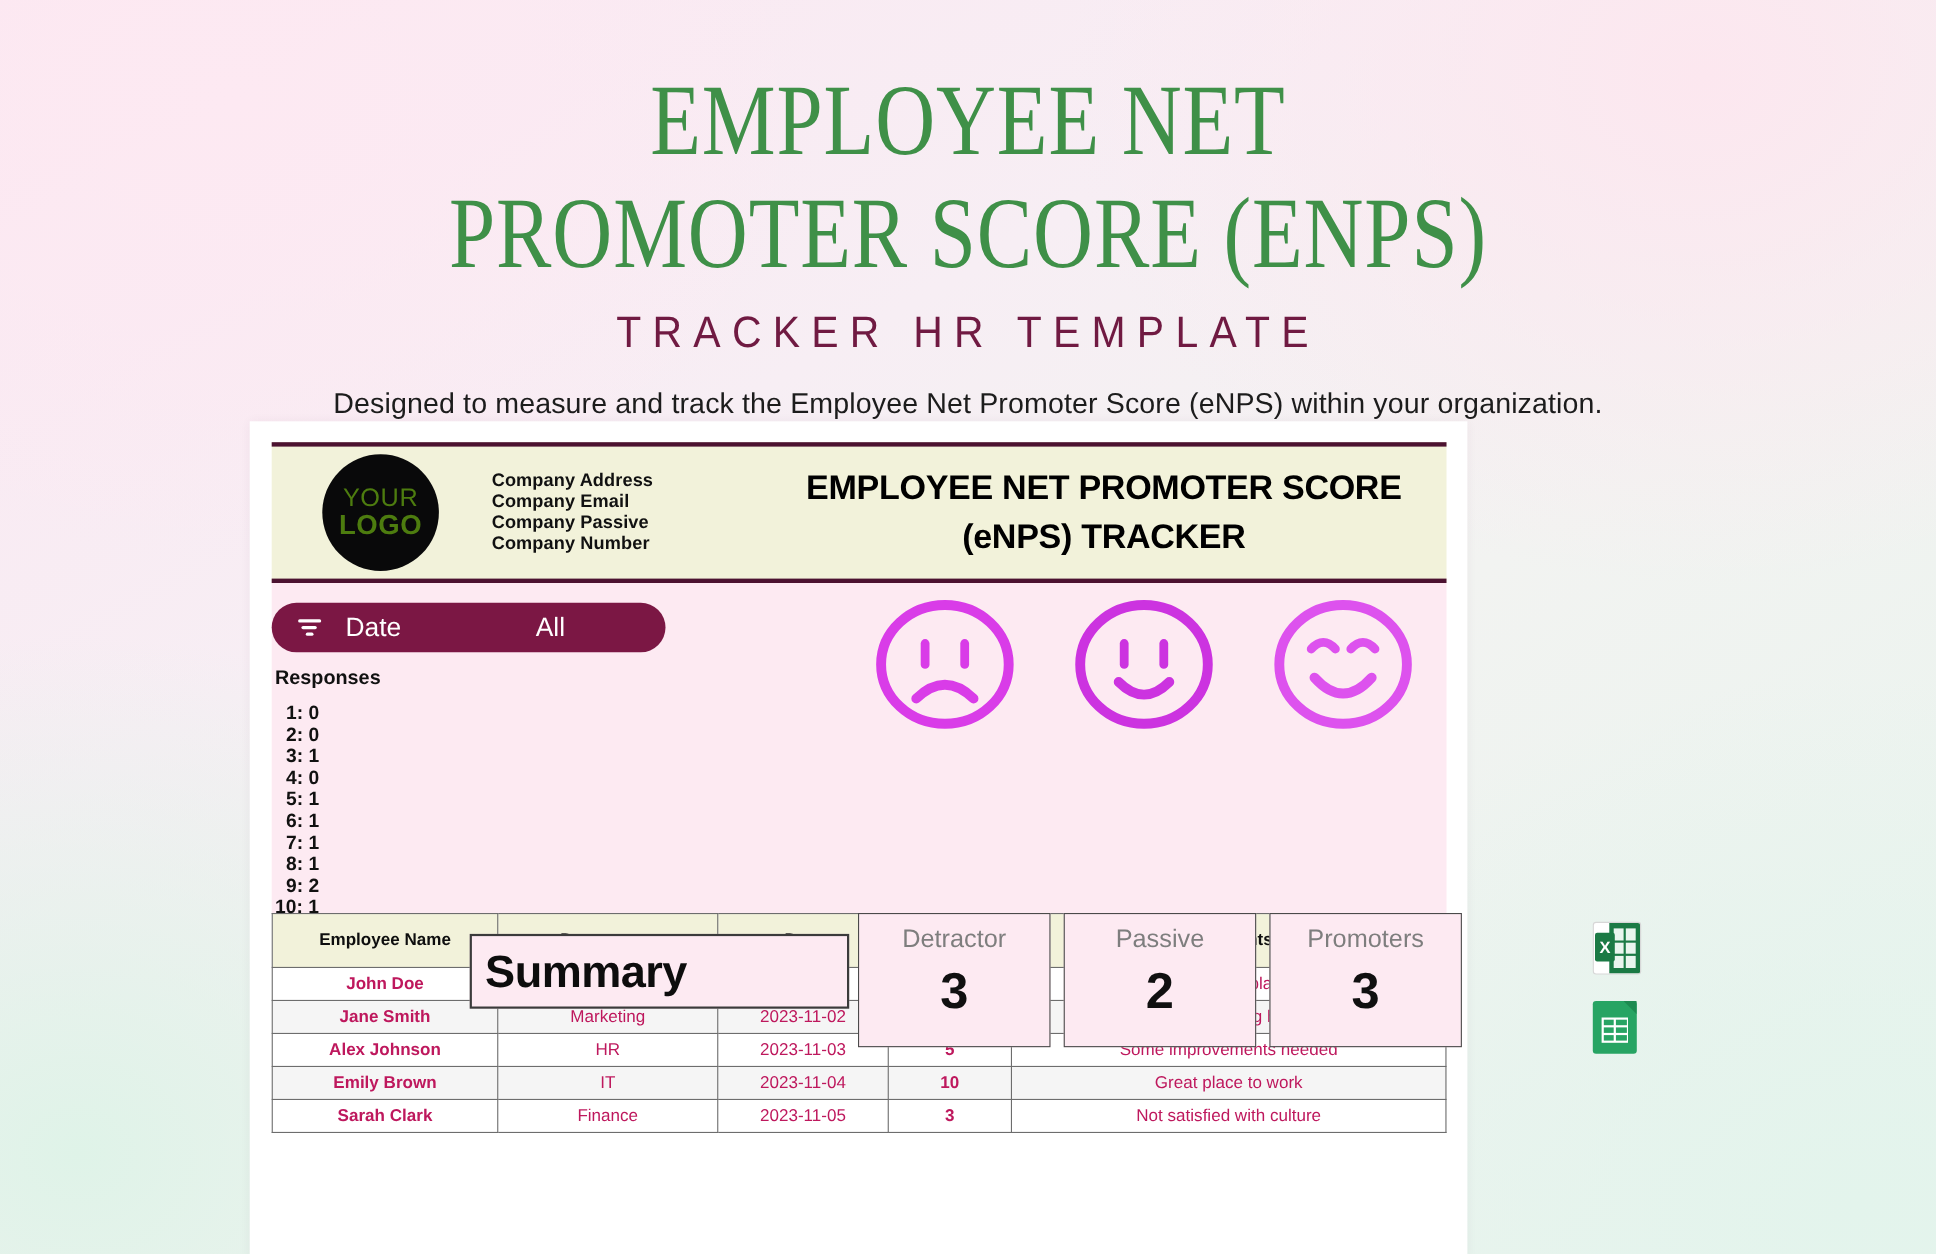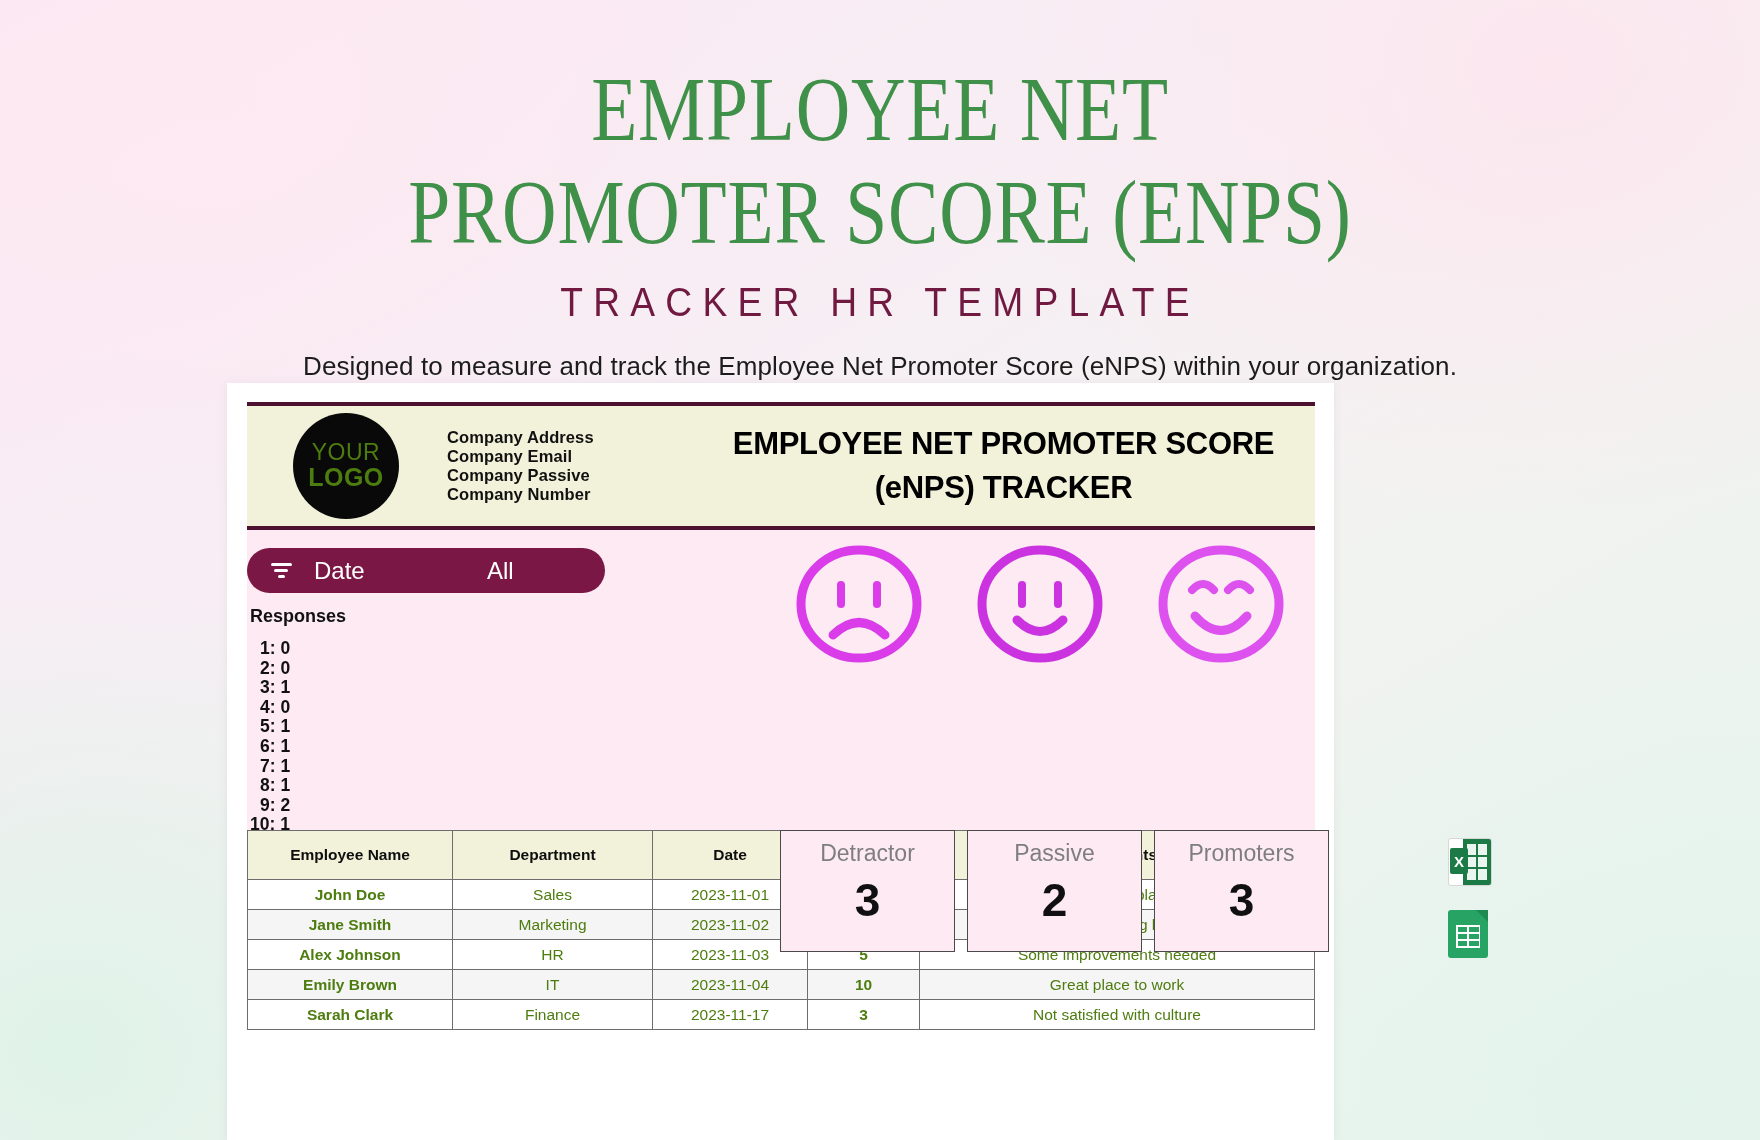--- a/index.html
+++ b/index.html
@@ -144,21 +144,21 @@
     font-size: 15.5px;
     font-weight: 700;
     color: #0e0e0e;
     height: 49px;
     line-height: 1.22;
     padding: 3px 4px;
   }
   .sheet-table td {
     border: 1px solid #6d6d6d;
     font-size: 15.5px;
-    color: #4d7c0f;
+    color: #be185d;
     height: 30px;
     text-align: center;
     padding: 2px 5px;
     background: #fff;
   }
   .sheet-table tr.alt td { background: #f5f5f5; }
   .sheet-table td.name { font-weight: 700; }
   .sheet-table td.score { font-weight: 700; }
 
   .col-name { width: 205px; }
@@ -260,20 +260,23 @@
         <div class="face">
           <svg width="134" height="124" viewBox="0 0 134 124">
             <ellipse cx="67" cy="62" rx="58" ry="54" fill="none" stroke="#dd52ee" stroke-width="9"></ellipse>
             <path d="M38 48 Q49 36 60 48" fill="none" stroke="#dd52ee" stroke-width="8" stroke-linecap="round"></path>
             <path d="M74 48 Q85 36 96 48" fill="none" stroke="#dd52ee" stroke-width="8" stroke-linecap="round"></path>
             <path d="M41 74 Q67 103 93 74" fill="none" stroke="#dd52ee" stroke-width="9" stroke-linecap="round"></path>
           </svg>
         </div>
       </div>
 
+      <div class="summary-box">
+        <span>Summary</span>
+      </div>
 
       <div class="stat-cards">
         <div class="stat-card">
           <div class="stat-label">Detractor</div>
           <div class="stat-value">3</div>
         </div>
         <div class="stat-card">
           <div class="stat-label">Passive</div>
           <div class="stat-value">2</div>
         </div>
@@ -319,21 +322,21 @@
         <tr class="alt">
           <td class="name">Emily Brown</td>
           <td>IT</td>
           <td>2023-11-04</td>
           <td class="score">10</td>
           <td>Great place to work</td>
         </tr>
         <tr>
           <td class="name">Sarah Clark</td>
           <td>Finance</td>
-          <td>2023-11-17</td>
+          <td>2023-11-05</td>
           <td class="score">3</td>
           <td>Not satisfied with culture</td>
         </tr>
       </tbody>
     </table>
 
   </div>
 </div>
 
 <div class="side-icons">

